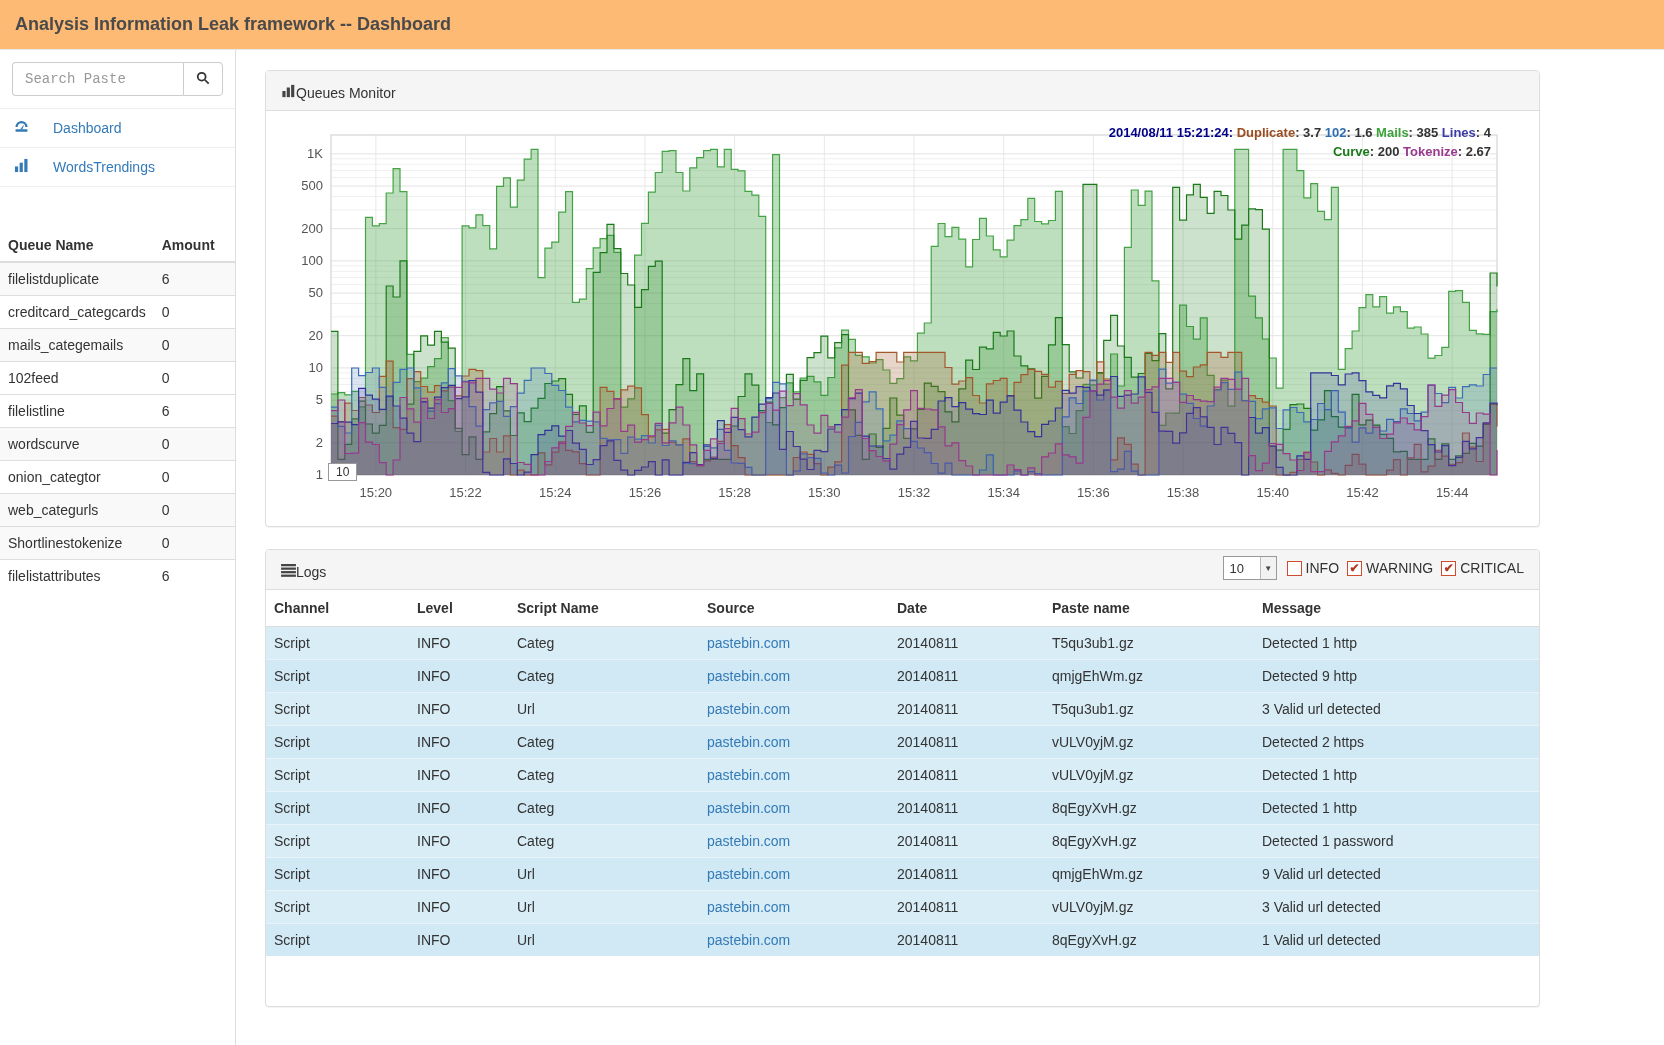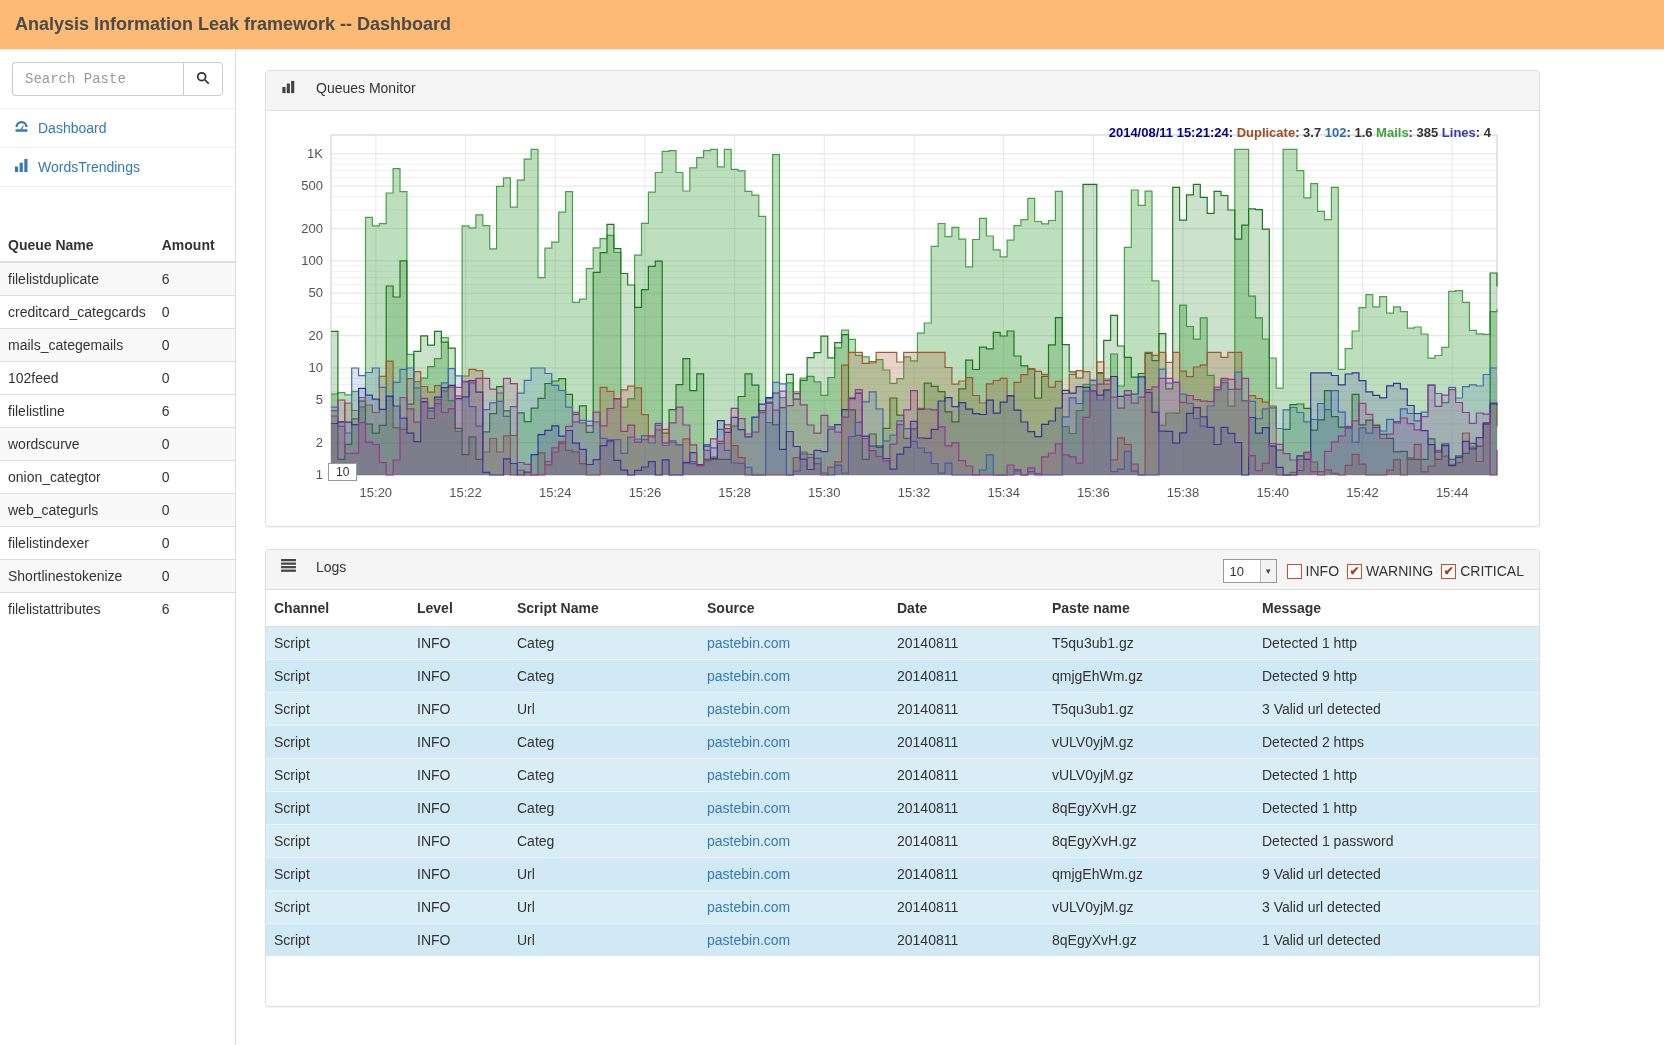--- a/index.html
+++ b/index.html
@@ -58,21 +58,21 @@
     width: 40px;
     height: 34px;
     border: 1px solid #ccc;
     border-radius: 0 4px 4px 0;
     background: #fff;
     cursor: pointer;
     display: flex; align-items: center; justify-content: center;
   }
   .side-nav { list-style: none; border-top: 1px solid #eee; }
   .side-nav li {
-    display: flex; align-items: center; gap: 9px;
+    display: flex; align-items: center; gap: 24px;
     padding: 10px 14px;
     border-bottom: 1px solid #eee;
     color: #337ab7;
     cursor: pointer;
     font-size: 14px;
   }
   .side-nav li svg { flex: none; }
   .queue-table { width: 100%; border-collapse: collapse; margin-top: 42px; font-size: 14px; }
   .queue-table th {
     text-align: left; font-weight: bold; color: #333;
@@ -87,21 +87,21 @@
     border-radius: 4px;
     background: #fff;
     margin-bottom: 22px;
     box-shadow: 0 1px 1px rgba(0,0,0,0.05);
   }
   .panel-heading {
     background: #f5f5f5;
     border-bottom: 1px solid #ddd;
     border-radius: 3px 3px 0 0;
     padding: 9px 15px;
-    display: flex; align-items: flex-start; gap: 20px;
+    display: flex; align-items: flex-end; gap: 0;
     font-size: 14px; color: #333;
     height: 40px;
   }
   
   .chart-body { position: relative; padding: 12px 15px 8px 15px; }
   .chart-legend {
     position: absolute; top: 12px; right: 48px;
     text-align: right; font-size: 13px; line-height: 19px;
     font-weight: 600; pointer-events: none;
   }
@@ -221,24 +221,20 @@
           <tr class="stripe">
             <td>wordscurve</td>
             <td>0</td>
           </tr>
           <tr>
             <td>onion_categtor</td>
             <td>0</td>
           </tr>
           <tr class="stripe">
             <td>web_categurls</td>
-            <td>0</td>
-          </tr>
-          <tr>
-            <td>filelistindexer</td>
             <td>0</td>
           </tr>
           <tr class="stripe">
             <td>Shortlinestokenize</td>
             <td>0</td>
           </tr>
           <tr>
             <td>filelistattributes</td>
             <td>6</td>
           </tr>
@@ -334,20 +330,21 @@
             <path d="M50 293.1L56.9 293.1L56.9 298.7L63.8 298.7L63.8 280.2L70.7 280.2L70.7 287.5L77.6 287.5L77.6 274.5L84.5 274.5L84.5 282.0L91.4 282.0L91.4 289.5L98.3 289.5L98.3 253.4L105.2 253.4L105.2 238.2L112.1 238.2L112.1 304.7L119.0 304.7L119.0 306.3L125.9 306.3L125.9 255.6L132.8 255.6L132.8 248.6L139.7 248.6L139.7 263.5L146.6 263.5L146.6 269.1L153.5 269.1L153.5 262.7L160.4 262.7L160.4 267.9L167.3 267.9L167.3 264.1L174.2 264.1L174.2 272.8L181.1 272.8L181.1 253.0L188.0 253.0L188.0 246.3L194.9 246.3L194.9 247.7L201.8 247.7L201.8 329.0L208.7 329.0L208.7 315.5L215.6 315.5L215.6 329.0L222.5 329.0L222.5 312.9L229.4 312.9L229.4 352.0L236.3 352.0L236.3 347.2L243.2 347.2L243.2 352.0L250.1 352.0L250.1 352.0L257.0 352.0L257.0 329.8L263.9 329.8L263.9 341.8L270.8 341.8L270.8 329.2L277.7 329.2L277.7 318.8L284.6 318.8L284.6 327.4L291.5 327.4L291.5 328.8L298.4 328.8L298.4 340.6L305.3 340.6L305.3 352.0L312.2 352.0L312.2 352.0L319.1 352.0L319.1 264.4L326.0 264.4L326.0 268.4L332.9 268.4L332.9 276.1L339.8 276.1L339.8 266.8L346.7 266.8L346.7 263.1L353.6 263.1L353.6 264.9L360.5 264.9L360.5 291.6L367.4 291.6L367.4 313.8L374.3 313.8L374.3 306.8L381.2 306.8L381.2 306.3L388.1 306.3L388.1 319.3L395.0 319.3L395.0 321.8L401.9 321.8L401.9 315.8L408.8 315.8L408.8 338.6L415.7 338.6L415.7 343.0L422.6 343.0L422.6 337.9L429.5 337.9L429.5 334.0L436.4 334.0L436.4 318.4L443.3 318.4L443.3 301.7L450.2 301.7L450.2 322.6L457.1 322.6L457.1 334.7L464.0 334.7L464.0 352.0L470.9 352.0L470.9 352.0L477.8 352.0L477.8 352.0L484.7 352.0L484.7 352.0L491.6 352.0L491.6 352.0L498.5 352.0L498.5 352.0L505.4 352.0L505.4 352.0L512.3 352.0L512.3 334.5L519.2 334.5L519.2 329.0L526.1 329.0L526.1 331.4L533.0 331.4L533.0 340.6L539.9 340.6L539.9 352.0L546.8 352.0L546.8 344.1L553.7 344.1L553.7 338.9L560.6 338.9L560.6 242.2L567.5 242.2L567.5 229.3L574.4 229.3L574.4 229.3L581.3 229.3L581.3 240.3L588.2 240.3L588.2 238.7L595.1 238.7L595.1 229.3L602.0 229.3L602.0 229.3L608.9 229.3L608.9 229.3L615.8 229.3L615.8 239.0L622.7 239.0L622.7 229.3L629.6 229.3L629.6 229.3L636.4 229.3L636.4 229.3L643.3 229.3L643.3 229.3L650.2 229.3L650.2 229.3L657.1 229.3L657.1 229.3L664.0 229.3L664.0 244.5L670.9 244.5L670.9 261.1L677.8 261.1L677.8 258.0L684.7 258.0L684.7 254.7L691.6 254.7L691.6 272.5L698.5 272.5L698.5 280.0L705.4 280.0L705.4 260.9L712.3 260.9L712.3 257.5L719.2 257.5L719.2 255.4L726.1 255.4L726.1 272.6L733.0 272.6L733.0 259.4L739.9 259.4L739.9 251.6L746.8 251.6L746.8 246.4L753.7 246.4L753.7 248.3L760.6 248.3L760.6 251.4L767.5 251.4L767.5 264.2L774.4 264.2L774.4 258.3L781.3 258.3L781.3 270.5L788.2 270.5L788.2 251.4L795.1 251.4L795.1 247.6L802.0 247.6L802.0 248.7L808.9 248.7L808.9 257.6L815.8 257.6L815.8 238.8L822.7 238.8L822.7 256.0L829.6 256.0L829.6 336.9L836.5 336.9L836.5 314.9L843.4 314.9L843.4 321.4L850.3 321.4L850.3 341.2L857.2 341.2L857.2 352.0L864.1 352.0L864.1 229.3L871.0 229.3L871.0 232.3L877.9 232.3L877.9 229.3L884.8 229.3L884.8 239.3L891.7 239.3L891.7 229.3L898.6 229.3L898.6 248.1L905.5 248.1L905.5 253.6L912.4 253.6L912.4 244.0L919.3 244.0L919.3 241.9L926.2 241.9L926.2 229.3L933.1 229.3L933.1 229.3L940.0 229.3L940.0 234.3L946.9 234.3L946.9 229.3L953.8 229.3L953.8 229.3L960.7 229.3L960.7 278.0L967.6 278.0L967.6 272.7L974.5 272.7L974.5 275.5L981.4 275.5L981.4 279.1L988.3 279.1L988.3 283.0L995.2 283.0L995.2 352.0L1002.1 352.0L1002.1 352.0L1009.0 352.0L1009.0 349.3L1015.9 349.3L1015.9 336.5L1022.8 336.5L1022.8 329.0L1029.7 329.0L1029.7 339.0L1036.6 339.0L1036.6 352.0L1043.5 352.0L1043.5 346.9L1050.4 346.9L1050.4 350.3L1057.3 350.3L1057.3 352.0L1064.2 352.0L1064.2 342.3L1071.1 342.3L1071.1 331.4L1078.0 331.4L1078.0 341.1L1084.9 341.1L1084.9 352.0L1091.8 352.0L1091.8 352.0L1098.7 352.0L1098.7 352.0L1105.6 352.0L1105.6 347.1L1112.5 347.1L1112.5 336.7L1119.4 336.7L1119.4 352.0L1126.3 352.0L1126.3 334.8L1133.2 334.8L1133.2 321.4L1140.1 321.4L1140.1 348.8L1147.0 348.8L1147.0 343.2L1153.9 343.2L1153.9 327.3L1160.8 327.3L1160.8 333.2L1167.7 333.2L1167.7 341.4L1174.6 341.4L1174.6 339.6L1181.5 339.6L1181.5 310.0L1188.4 310.0L1188.4 324.2L1195.3 324.2L1195.3 338.5L1202.2 338.5L1202.2 300.6L1209.1 300.6L1209.1 281.4L1216.0 281.4L1216.0 303.4" fill="none" stroke="#a3582c" stroke-width="1.2"></path>
             <path d="M50 284.1L56.9 284.1L56.9 303.4L63.8 303.4L63.8 310.0L70.7 310.0L70.7 245.0L77.6 245.0L77.6 252.6L84.5 252.6L84.5 249.5L91.4 249.5L91.4 245.0L98.3 245.0L98.3 264.4L105.2 264.4L105.2 273.7L112.1 273.7L112.1 259.4L119.0 259.4L119.0 246.4L125.9 246.4L125.9 245.0L132.8 245.0L132.8 264.9L139.7 264.9L139.7 278.6L146.6 278.6L146.6 288.1L153.5 288.1L153.5 280.6L160.4 280.6L160.4 259.9L167.3 259.9L167.3 245.6L174.2 245.6L174.2 252.9L181.1 252.9L181.1 258.3L188.0 258.3L188.0 283.7L194.9 283.7L194.9 303.1L201.8 303.1L201.8 286.6L208.7 286.6L208.7 279.9L215.6 279.9L215.6 278.3L222.5 278.3L222.5 293.3L229.4 293.3L229.4 283.6L236.3 283.6L236.3 270.1L243.2 270.1L243.2 257.3L250.1 257.3L250.1 245.0L257.0 245.0L257.0 245.0L263.9 245.0L263.9 250.5L270.8 250.5L270.8 262.3L277.7 262.3L277.7 267.5L284.6 267.5L284.6 284.2L291.5 284.2L291.5 298.8L298.4 298.8L298.4 297.4L305.3 297.4L305.3 298.1L312.2 298.1L312.2 298.9L319.1 298.9L319.1 315.3L326.0 315.3L326.0 316.8L332.9 316.8L332.9 316.7L339.8 316.7L339.8 330.3L346.7 330.3L346.7 314.2L353.6 314.2L353.6 316.2L360.5 316.2L360.5 312.6L367.4 312.6L367.4 320.0L374.3 320.0L374.3 302.4L381.2 302.4L381.2 322.5L388.1 322.5L388.1 317.8L395.0 317.8L395.0 321.8L401.9 321.8L401.9 340.1L408.8 340.1L408.8 340.6L415.7 340.6L415.7 342.5L422.6 342.5L422.6 323.5L429.5 323.5L429.5 324.8L436.4 324.8L436.4 306.3L443.3 306.3L443.3 327.4L450.2 327.4L450.2 340.0L457.1 340.0L457.1 340.3L464.0 340.3L464.0 344.3L470.9 344.3L470.9 352.0L477.8 352.0L477.8 352.0L484.7 352.0L484.7 275.7L491.6 275.7L491.6 259.4L498.5 259.4L498.5 260.8L505.4 260.8L505.4 352.0L512.3 352.0L512.3 348.0L519.2 348.0L519.2 330.9L526.1 330.9L526.1 334.7L533.0 334.7L533.0 335.4L539.9 335.4L539.9 350.0L546.8 350.0L546.8 352.0L553.7 352.0L553.7 342.1L560.6 342.1L560.6 350.0L567.5 350.0L567.5 313.5L574.4 313.5L574.4 299.4L581.3 299.4L581.3 278.8L588.2 278.8L588.2 268.8L595.1 268.8L595.1 285.8L602.0 285.8L602.0 317.9L608.9 317.9L608.9 312.1L615.8 312.1L615.8 297.9L622.7 297.9L622.7 305.7L629.6 305.7L629.6 318.3L636.4 318.3L636.4 325.0L643.3 325.0L643.3 329.6L650.2 329.6L650.2 340.5L657.1 340.5L657.1 350.2L664.0 350.2L664.0 340.1L670.9 340.1L670.9 352.0L677.8 352.0L677.8 352.0L684.7 352.0L684.7 352.0L691.6 352.0L691.6 352.0L698.5 352.0L698.5 347.0L705.4 347.0L705.4 331.9L712.3 331.9L712.3 352.0L719.2 352.0L719.2 352.0L726.1 352.0L726.1 352.0L733.0 352.0L733.0 347.8L739.9 347.8L739.9 352.0L746.8 352.0L746.8 348.6L753.7 348.6L753.7 350.6L760.6 350.6L760.6 352.0L767.5 352.0L767.5 352.0L774.4 352.0L774.4 352.0L781.3 352.0L781.3 293.9L788.2 293.9L788.2 274.8L795.1 274.8L795.1 280.5L802.0 280.5L802.0 268.2L808.9 268.2L808.9 257.2L815.8 257.2L815.8 277.0L822.7 277.0L822.7 267.2L829.6 267.2L829.6 348.7L836.5 348.7L836.5 346.1L843.4 346.1L843.4 328.3L850.3 328.3L850.3 348.2L857.2 348.2L857.2 352.0L864.1 352.0L864.1 352.0L871.0 352.0L871.0 352.0L877.9 352.0L877.9 246.2L884.8 246.2L884.8 260.2L891.7 260.2L891.7 259.2L898.6 259.2L898.6 271.1L905.5 271.1L905.5 280.4L912.4 280.4L912.4 295.5L919.3 295.5L919.3 303.1L926.2 303.1L926.2 283.0L933.1 283.0L933.1 267.0L940.0 267.0L940.0 259.6L946.9 259.6L946.9 266.3L953.8 266.3L953.8 249.2L960.7 249.2L960.7 277.5L967.6 277.5L967.6 278.4L974.5 278.4L974.5 295.7L981.4 295.7L981.4 285.9L988.3 285.9L988.3 284.8L995.2 284.8L995.2 305.5L1002.1 305.5L1002.1 286.9L1009.0 286.9L1009.0 284.5L1015.9 284.5L1015.9 289.5L1022.8 289.5L1022.8 298.8L1029.7 298.8L1029.7 296.5L1036.6 296.5L1036.6 280.5L1043.5 280.5L1043.5 286.7L1050.4 286.7L1050.4 267.7L1057.3 267.7L1057.3 289.1L1064.2 289.1L1064.2 305.1L1071.1 305.1L1071.1 319.2L1078.0 319.2L1078.0 304.8L1084.9 304.8L1084.9 310.2L1091.8 310.2L1091.8 304.3L1098.7 304.3L1098.7 308.0L1105.6 308.0L1105.6 296.4L1112.5 296.4L1112.5 298.7L1119.4 298.7L1119.4 285.8L1126.3 285.8L1126.3 290.5L1133.2 290.5L1133.2 297.8L1140.1 297.8L1140.1 289.2L1147.0 289.2L1147.0 262.2L1153.9 262.2L1153.9 270.5L1160.8 270.5L1160.8 279.6L1167.7 279.6L1167.7 264.4L1174.6 264.4L1174.6 275.0L1181.5 275.0L1181.5 263.6L1188.4 263.6L1188.4 261.8L1195.3 261.8L1195.3 263.0L1202.2 263.0L1202.2 251.5L1209.1 251.5L1209.1 245.0L1216.0 245.0L1216.0 245.0L1216 352L50 352Z" fill="#3a6db5" fill-opacity="0.18" stroke="none"></path>
             <path d="M50 284.1L56.9 284.1L56.9 303.4L63.8 303.4L63.8 310.0L70.7 310.0L70.7 245.0L77.6 245.0L77.6 252.6L84.5 252.6L84.5 249.5L91.4 249.5L91.4 245.0L98.3 245.0L98.3 264.4L105.2 264.4L105.2 273.7L112.1 273.7L112.1 259.4L119.0 259.4L119.0 246.4L125.9 246.4L125.9 245.0L132.8 245.0L132.8 264.9L139.7 264.9L139.7 278.6L146.6 278.6L146.6 288.1L153.5 288.1L153.5 280.6L160.4 280.6L160.4 259.9L167.3 259.9L167.3 245.6L174.2 245.6L174.2 252.9L181.1 252.9L181.1 258.3L188.0 258.3L188.0 283.7L194.9 283.7L194.9 303.1L201.8 303.1L201.8 286.6L208.7 286.6L208.7 279.9L215.6 279.9L215.6 278.3L222.5 278.3L222.5 293.3L229.4 293.3L229.4 283.6L236.3 283.6L236.3 270.1L243.2 270.1L243.2 257.3L250.1 257.3L250.1 245.0L257.0 245.0L257.0 245.0L263.9 245.0L263.9 250.5L270.8 250.5L270.8 262.3L277.7 262.3L277.7 267.5L284.6 267.5L284.6 284.2L291.5 284.2L291.5 298.8L298.4 298.8L298.4 297.4L305.3 297.4L305.3 298.1L312.2 298.1L312.2 298.9L319.1 298.9L319.1 315.3L326.0 315.3L326.0 316.8L332.9 316.8L332.9 316.7L339.8 316.7L339.8 330.3L346.7 330.3L346.7 314.2L353.6 314.2L353.6 316.2L360.5 316.2L360.5 312.6L367.4 312.6L367.4 320.0L374.3 320.0L374.3 302.4L381.2 302.4L381.2 322.5L388.1 322.5L388.1 317.8L395.0 317.8L395.0 321.8L401.9 321.8L401.9 340.1L408.8 340.1L408.8 340.6L415.7 340.6L415.7 342.5L422.6 342.5L422.6 323.5L429.5 323.5L429.5 324.8L436.4 324.8L436.4 306.3L443.3 306.3L443.3 327.4L450.2 327.4L450.2 340.0L457.1 340.0L457.1 340.3L464.0 340.3L464.0 344.3L470.9 344.3L470.9 352.0L477.8 352.0L477.8 352.0L484.7 352.0L484.7 275.7L491.6 275.7L491.6 259.4L498.5 259.4L498.5 260.8L505.4 260.8L505.4 352.0L512.3 352.0L512.3 348.0L519.2 348.0L519.2 330.9L526.1 330.9L526.1 334.7L533.0 334.7L533.0 335.4L539.9 335.4L539.9 350.0L546.8 350.0L546.8 352.0L553.7 352.0L553.7 342.1L560.6 342.1L560.6 350.0L567.5 350.0L567.5 313.5L574.4 313.5L574.4 299.4L581.3 299.4L581.3 278.8L588.2 278.8L588.2 268.8L595.1 268.8L595.1 285.8L602.0 285.8L602.0 317.9L608.9 317.9L608.9 312.1L615.8 312.1L615.8 297.9L622.7 297.9L622.7 305.7L629.6 305.7L629.6 318.3L636.4 318.3L636.4 325.0L643.3 325.0L643.3 329.6L650.2 329.6L650.2 340.5L657.1 340.5L657.1 350.2L664.0 350.2L664.0 340.1L670.9 340.1L670.9 352.0L677.8 352.0L677.8 352.0L684.7 352.0L684.7 352.0L691.6 352.0L691.6 352.0L698.5 352.0L698.5 347.0L705.4 347.0L705.4 331.9L712.3 331.9L712.3 352.0L719.2 352.0L719.2 352.0L726.1 352.0L726.1 352.0L733.0 352.0L733.0 347.8L739.9 347.8L739.9 352.0L746.8 352.0L746.8 348.6L753.7 348.6L753.7 350.6L760.6 350.6L760.6 352.0L767.5 352.0L767.5 352.0L774.4 352.0L774.4 352.0L781.3 352.0L781.3 293.9L788.2 293.9L788.2 274.8L795.1 274.8L795.1 280.5L802.0 280.5L802.0 268.2L808.9 268.2L808.9 257.2L815.8 257.2L815.8 277.0L822.7 277.0L822.7 267.2L829.6 267.2L829.6 348.7L836.5 348.7L836.5 346.1L843.4 346.1L843.4 328.3L850.3 328.3L850.3 348.2L857.2 348.2L857.2 352.0L864.1 352.0L864.1 352.0L871.0 352.0L871.0 352.0L877.9 352.0L877.9 246.2L884.8 246.2L884.8 260.2L891.7 260.2L891.7 259.2L898.6 259.2L898.6 271.1L905.5 271.1L905.5 280.4L912.4 280.4L912.4 295.5L919.3 295.5L919.3 303.1L926.2 303.1L926.2 283.0L933.1 283.0L933.1 267.0L940.0 267.0L940.0 259.6L946.9 259.6L946.9 266.3L953.8 266.3L953.8 249.2L960.7 249.2L960.7 277.5L967.6 277.5L967.6 278.4L974.5 278.4L974.5 295.7L981.4 295.7L981.4 285.9L988.3 285.9L988.3 284.8L995.2 284.8L995.2 305.5L1002.1 305.5L1002.1 286.9L1009.0 286.9L1009.0 284.5L1015.9 284.5L1015.9 289.5L1022.8 289.5L1022.8 298.8L1029.7 298.8L1029.7 296.5L1036.6 296.5L1036.6 280.5L1043.5 280.5L1043.5 286.7L1050.4 286.7L1050.4 267.7L1057.3 267.7L1057.3 289.1L1064.2 289.1L1064.2 305.1L1071.1 305.1L1071.1 319.2L1078.0 319.2L1078.0 304.8L1084.9 304.8L1084.9 310.2L1091.8 310.2L1091.8 304.3L1098.7 304.3L1098.7 308.0L1105.6 308.0L1105.6 296.4L1112.5 296.4L1112.5 298.7L1119.4 298.7L1119.4 285.8L1126.3 285.8L1126.3 290.5L1133.2 290.5L1133.2 297.8L1140.1 297.8L1140.1 289.2L1147.0 289.2L1147.0 262.2L1153.9 262.2L1153.9 270.5L1160.8 270.5L1160.8 279.6L1167.7 279.6L1167.7 264.4L1174.6 264.4L1174.6 275.0L1181.5 275.0L1181.5 263.6L1188.4 263.6L1188.4 261.8L1195.3 261.8L1195.3 263.0L1202.2 263.0L1202.2 251.5L1209.1 251.5L1209.1 245.0L1216.0 245.0L1216.0 245.0" fill="none" stroke="#3a6db5" stroke-width="1.2"></path>
             <path d="M50 300.5L56.9 300.5L56.9 298.8L63.8 298.8L63.8 299.1L70.7 299.1L70.7 301.6L77.6 301.6L77.6 265.3L84.5 265.3L84.5 272.1L91.4 272.1L91.4 276.1L98.3 276.1L98.3 286.3L105.2 286.3L105.2 273.0L112.1 273.0L112.1 283.0L119.0 283.0L119.0 295.2L125.9 295.2L125.9 310.1L132.8 310.1L132.8 318.6L139.7 318.6L139.7 278.8L146.6 278.8L146.6 285.1L153.5 285.1L153.5 274.1L160.4 274.1L160.4 264.7L167.3 264.7L167.3 262.4L174.2 262.4L174.2 275.6L181.1 275.6L181.1 273.8L188.0 273.8L188.0 257.6L194.9 257.6L194.9 269.1L201.8 269.1L201.8 349.4L208.7 349.4L208.7 352.0L215.6 352.0L215.6 352.0L222.5 352.0L222.5 335.9L229.4 335.9L229.4 340.5L236.3 340.5L236.3 352.0L243.2 352.0L243.2 349.2L250.1 349.2L250.1 331.6L257.0 331.6L257.0 311.7L263.9 311.7L263.9 307.4L270.8 307.4L270.8 302.8L277.7 302.8L277.7 313.1L284.6 313.1L284.6 307.5L291.5 307.5L291.5 320.1L298.4 320.1L298.4 326.3L305.3 326.3L305.3 341.5L312.2 341.5L312.2 336.6L319.1 336.6L319.1 322.6L326.0 322.6L326.0 317.9L332.9 317.9L332.9 337.4L339.8 337.4L339.8 347.1L346.7 347.1L346.7 352.0L353.6 352.0L353.6 347.3L360.5 347.3L360.5 344.0L367.4 344.0L367.4 338.7L374.3 338.7L374.3 352.0L381.2 352.0L381.2 336.8L388.1 336.8L388.1 352.0L395.0 352.0L395.0 352.0L401.9 352.0L401.9 339.3L408.8 339.3L408.8 329.6L415.7 329.6L415.7 341.5L422.6 341.5L422.6 321.8L429.5 321.8L429.5 335.4L436.4 335.4L436.4 297.7L443.3 297.7L443.3 309.3L450.2 309.3L450.2 294.3L457.1 294.3L457.1 306.6L464.0 306.6L464.0 313.9L470.9 313.9L470.9 294.2L477.8 294.2L477.8 281.1L484.7 281.1L484.7 274.5L491.6 274.5L491.6 270.0L498.5 270.0L498.5 326.3L505.4 326.3L505.4 308.5L512.3 308.5L512.3 323.5L519.2 323.5L519.2 336.2L526.1 336.2L526.1 346.5L533.0 346.5L533.0 327.4L539.9 327.4L539.9 328.6L546.8 328.6L546.8 306.0L553.7 306.0L553.7 301.7L560.6 301.7L560.6 286.6L567.5 286.6L567.5 275.7L574.4 275.7L574.4 270.2L581.3 270.2L581.3 313.1L588.2 313.1L588.2 323.0L595.1 323.0L595.1 323.0L602.0 323.0L602.0 335.5L608.9 335.5L608.9 346.2L615.8 346.2L615.8 331.2L622.7 331.2L622.7 324.4L629.6 324.4L629.6 298.3L636.4 298.3L636.4 315.0L643.3 315.0L643.3 315.3L650.2 315.3L650.2 306.3L657.1 306.3L657.1 278.0L664.0 278.0L664.0 274.6L670.9 274.6L670.9 283.7L677.8 283.7L677.8 279.6L684.7 279.6L684.7 286.2L691.6 286.2L691.6 290.6L698.5 290.6L698.5 291.5L705.4 291.5L705.4 277.1L712.3 277.1L712.3 290.2L719.2 290.2L719.2 279.1L726.1 279.1L726.1 272.8L733.0 272.8L733.0 287.1L739.9 287.1L739.9 299.0L746.8 299.0L746.8 308.6L753.7 308.6L753.7 313.7L760.6 313.7L760.6 301.3L767.5 301.3L767.5 298.0L774.4 298.0L774.4 285.0L781.3 285.0L781.3 267.3L788.2 267.3L788.2 270.1L795.1 270.1L795.1 263.7L802.0 263.7L802.0 264.4L808.9 264.4L808.9 268.0L815.8 268.0L815.8 272.1L822.7 272.1L822.7 267.0L829.6 267.0L829.6 253.5L836.5 253.5L836.5 273.4L843.4 273.4L843.4 272.2L850.3 272.2L850.3 271.0L857.2 271.0L857.2 253.8L864.1 253.8L864.1 269.3L871.0 269.3L871.0 289.3L877.9 289.3L877.9 308.1L884.8 308.1L884.8 308.4L891.7 308.4L891.7 320.1L898.6 320.1L898.6 309.8L905.5 309.8L905.5 290.4L912.4 290.4L912.4 284.6L919.3 284.6L919.3 293.8L926.2 293.8L926.2 304.3L933.1 304.3L933.1 321.5L940.0 321.5L940.0 304.3L946.9 304.3L946.9 310.3L953.8 310.3L953.8 319.7L960.7 319.7L960.7 352.0L967.6 352.0L967.6 294.5L974.5 294.5L974.5 310.2L981.4 310.2L981.4 304.6L988.3 304.6L988.3 323.0L995.2 323.0L995.2 344.3L1002.1 344.3L1002.1 352.0L1009.0 352.0L1009.0 352.0L1015.9 352.0L1015.9 332.8L1022.8 332.8L1022.8 336.3L1029.7 336.3L1029.7 249.8L1036.6 249.8L1036.6 249.8L1043.5 249.8L1043.5 249.8L1050.4 249.8L1050.4 252.5L1057.3 252.5L1057.3 261.8L1064.2 261.8L1064.2 251.0L1071.1 251.0L1071.1 249.8L1078.0 249.8L1078.0 257.6L1084.9 257.6L1084.9 268.8L1091.8 268.8L1091.8 272.4L1098.7 272.4L1098.7 274.8L1105.6 274.8L1105.6 262.8L1112.5 262.8L1112.5 260.3L1119.4 260.3L1119.4 265.8L1126.3 265.8L1126.3 282.5L1133.2 282.5L1133.2 290.5L1140.1 290.5L1140.1 307.6L1147.0 307.6L1147.0 321.6L1153.9 321.6L1153.9 329.0L1160.8 329.0L1160.8 322.6L1167.7 322.6L1167.7 342.7L1174.6 342.7L1174.6 334.4L1181.5 334.4L1181.5 318.3L1188.4 318.3L1188.4 325.9L1195.3 325.9L1195.3 314.6L1202.2 314.6L1202.2 299.8L1209.1 299.8L1209.1 280.2L1216.0 280.2L1216.0 282.0L1216 352L50 352Z" fill="#32329b" fill-opacity="0.18" stroke="none"></path>
             <path d="M50 300.5L56.9 300.5L56.9 298.8L63.8 298.8L63.8 299.1L70.7 299.1L70.7 301.6L77.6 301.6L77.6 265.3L84.5 265.3L84.5 272.1L91.4 272.1L91.4 276.1L98.3 276.1L98.3 286.3L105.2 286.3L105.2 273.0L112.1 273.0L112.1 283.0L119.0 283.0L119.0 295.2L125.9 295.2L125.9 310.1L132.8 310.1L132.8 318.6L139.7 318.6L139.7 278.8L146.6 278.8L146.6 285.1L153.5 285.1L153.5 274.1L160.4 274.1L160.4 264.7L167.3 264.7L167.3 262.4L174.2 262.4L174.2 275.6L181.1 275.6L181.1 273.8L188.0 273.8L188.0 257.6L194.9 257.6L194.9 269.1L201.8 269.1L201.8 349.4L208.7 349.4L208.7 352.0L215.6 352.0L215.6 352.0L222.5 352.0L222.5 335.9L229.4 335.9L229.4 340.5L236.3 340.5L236.3 352.0L243.2 352.0L243.2 349.2L250.1 349.2L250.1 331.6L257.0 331.6L257.0 311.7L263.9 311.7L263.9 307.4L270.8 307.4L270.8 302.8L277.7 302.8L277.7 313.1L284.6 313.1L284.6 307.5L291.5 307.5L291.5 320.1L298.4 320.1L298.4 326.3L305.3 326.3L305.3 341.5L312.2 341.5L312.2 336.6L319.1 336.6L319.1 322.6L326.0 322.6L326.0 317.9L332.9 317.9L332.9 337.4L339.8 337.4L339.8 347.1L346.7 347.1L346.7 352.0L353.6 352.0L353.6 347.3L360.5 347.3L360.5 344.0L367.4 344.0L367.4 338.7L374.3 338.7L374.3 352.0L381.2 352.0L381.2 336.8L388.1 336.8L388.1 352.0L395.0 352.0L395.0 352.0L401.9 352.0L401.9 339.3L408.8 339.3L408.8 329.6L415.7 329.6L415.7 341.5L422.6 341.5L422.6 321.8L429.5 321.8L429.5 335.4L436.4 335.4L436.4 297.7L443.3 297.7L443.3 309.3L450.2 309.3L450.2 294.3L457.1 294.3L457.1 306.6L464.0 306.6L464.0 313.9L470.9 313.9L470.9 294.2L477.8 294.2L477.8 281.1L484.7 281.1L484.7 274.5L491.6 274.5L491.6 270.0L498.5 270.0L498.5 326.3L505.4 326.3L505.4 308.5L512.3 308.5L512.3 323.5L519.2 323.5L519.2 336.2L526.1 336.2L526.1 346.5L533.0 346.5L533.0 327.4L539.9 327.4L539.9 328.6L546.8 328.6L546.8 306.0L553.7 306.0L553.7 301.7L560.6 301.7L560.6 286.6L567.5 286.6L567.5 275.7L574.4 275.7L574.4 270.2L581.3 270.2L581.3 313.1L588.2 313.1L588.2 323.0L595.1 323.0L595.1 323.0L602.0 323.0L602.0 335.5L608.9 335.5L608.9 346.2L615.8 346.2L615.8 331.2L622.7 331.2L622.7 324.4L629.6 324.4L629.6 298.3L636.4 298.3L636.4 315.0L643.3 315.0L643.3 315.3L650.2 315.3L650.2 306.3L657.1 306.3L657.1 278.0L664.0 278.0L664.0 274.6L670.9 274.6L670.9 283.7L677.8 283.7L677.8 279.6L684.7 279.6L684.7 286.2L691.6 286.2L691.6 290.6L698.5 290.6L698.5 291.5L705.4 291.5L705.4 277.1L712.3 277.1L712.3 290.2L719.2 290.2L719.2 279.1L726.1 279.1L726.1 272.8L733.0 272.8L733.0 287.1L739.9 287.1L739.9 299.0L746.8 299.0L746.8 308.6L753.7 308.6L753.7 313.7L760.6 313.7L760.6 301.3L767.5 301.3L767.5 298.0L774.4 298.0L774.4 285.0L781.3 285.0L781.3 267.3L788.2 267.3L788.2 270.1L795.1 270.1L795.1 263.7L802.0 263.7L802.0 264.4L808.9 264.4L808.9 268.0L815.8 268.0L815.8 272.1L822.7 272.1L822.7 267.0L829.6 267.0L829.6 253.5L836.5 253.5L836.5 273.4L843.4 273.4L843.4 272.2L850.3 272.2L850.3 271.0L857.2 271.0L857.2 253.8L864.1 253.8L864.1 269.3L871.0 269.3L871.0 289.3L877.9 289.3L877.9 308.1L884.8 308.1L884.8 308.4L891.7 308.4L891.7 320.1L898.6 320.1L898.6 309.8L905.5 309.8L905.5 290.4L912.4 290.4L912.4 284.6L919.3 284.6L919.3 293.8L926.2 293.8L926.2 304.3L933.1 304.3L933.1 321.5L940.0 321.5L940.0 304.3L946.9 304.3L946.9 310.3L953.8 310.3L953.8 319.7L960.7 319.7L960.7 352.0L967.6 352.0L967.6 294.5L974.5 294.5L974.5 310.2L981.4 310.2L981.4 304.6L988.3 304.6L988.3 323.0L995.2 323.0L995.2 344.3L1002.1 344.3L1002.1 352.0L1009.0 352.0L1009.0 352.0L1015.9 352.0L1015.9 332.8L1022.8 332.8L1022.8 336.3L1029.7 336.3L1029.7 249.8L1036.6 249.8L1036.6 249.8L1043.5 249.8L1043.5 249.8L1050.4 249.8L1050.4 252.5L1057.3 252.5L1057.3 261.8L1064.2 261.8L1064.2 251.0L1071.1 251.0L1071.1 249.8L1078.0 249.8L1078.0 257.6L1084.9 257.6L1084.9 268.8L1091.8 268.8L1091.8 272.4L1098.7 272.4L1098.7 274.8L1105.6 274.8L1105.6 262.8L1112.5 262.8L1112.5 260.3L1119.4 260.3L1119.4 265.8L1126.3 265.8L1126.3 282.5L1133.2 282.5L1133.2 290.5L1140.1 290.5L1140.1 307.6L1147.0 307.6L1147.0 321.6L1153.9 321.6L1153.9 329.0L1160.8 329.0L1160.8 322.6L1167.7 322.6L1167.7 342.7L1174.6 342.7L1174.6 334.4L1181.5 334.4L1181.5 318.3L1188.4 318.3L1188.4 325.9L1195.3 325.9L1195.3 314.6L1202.2 314.6L1202.2 299.8L1209.1 299.8L1209.1 280.2L1216.0 280.2L1216.0 282.0" fill="none" stroke="#32329b" stroke-width="1.2"></path>
             <path d="M50 287.7L56.9 287.7L56.9 277.0L63.8 277.0L63.8 330.5L70.7 330.5L70.7 330.1L77.6 330.1L77.6 299.7L84.5 299.7L84.5 319.1L91.4 319.1L91.4 321.5L98.3 321.5L98.3 339.6L105.2 339.6L105.2 352.0L112.1 352.0L112.1 337.0L119.0 337.0L119.0 274.5L125.9 274.5L125.9 285.8L132.8 285.8L132.8 299.1L139.7 299.1L139.7 275.4L146.6 275.4L146.6 295.5L153.5 295.5L153.5 276.7L160.4 276.7L160.4 289.5L167.3 289.5L167.3 285.7L174.2 285.7L174.2 264.4L181.1 264.4L181.1 259.0L188.0 259.0L188.0 259.9L194.9 259.9L194.9 255.3L201.8 255.3L201.8 255.3L208.7 255.3L208.7 266.1L215.6 266.1L215.6 270.0L222.5 270.0L222.5 255.3L229.4 255.3L229.4 260.6L236.3 260.6L236.3 339.5L243.2 339.5L243.2 341.3L250.1 341.3L250.1 352.0L257.0 352.0L257.0 352.0L263.9 352.0L263.9 338.5L270.8 338.5L270.8 324.8L277.7 324.8L277.7 320.3L284.6 320.3L284.6 303.3L291.5 303.3L291.5 289.3L298.4 289.3L298.4 300.0L305.3 300.0L305.3 302.7L312.2 302.7L312.2 289.1L319.1 289.1L319.1 302.9L326.0 302.9L326.0 285.5L332.9 285.5L332.9 275.7L339.8 275.7L339.8 308.4L346.7 308.4L346.7 302.1L353.6 302.1L353.6 319.1L360.5 319.1L360.5 316.7L367.4 316.7L367.4 312.9L374.3 312.9L374.3 300.4L381.2 300.4L381.2 319.8L388.1 319.8L388.1 299.9L395.0 299.9L395.0 284.1L401.9 284.1L401.9 302.0L408.8 302.0L408.8 321.9L415.7 321.9L415.7 342.3L422.6 342.3L422.6 327.4L429.5 327.4L429.5 315.9L436.4 315.9L436.4 320.5L443.3 320.5L443.3 305.7L450.2 305.7L450.2 285.4L457.1 285.4L457.1 295.6L464.0 295.6L464.0 311.0L470.9 311.0L470.9 309.2L477.8 309.2L477.8 289.7L484.7 289.7L484.7 280.3L491.6 280.3L491.6 287.1L498.5 287.1L498.5 268.1L505.4 268.1L505.4 282.6L512.3 282.6L512.3 270.6L519.2 270.6L519.2 281.8L526.1 281.8L526.1 302.0L533.0 302.0L533.0 310.2L539.9 310.2L539.9 292.4L546.8 292.4L546.8 303.9L553.7 303.9L553.7 309.1L560.6 309.1L560.6 294.2L567.5 294.2L567.5 274.8L574.4 274.8L574.4 266.6L581.3 266.6L581.3 315.5L588.2 315.5L588.2 327.7L595.1 327.7L595.1 333.5L602.0 333.5L602.0 337.9L608.9 337.9L608.9 321.2L615.8 321.2L615.8 301.6L622.7 301.6L622.7 286.8L629.6 286.8L629.6 267.6L636.4 267.6L636.4 285.3L643.3 285.3L643.3 286.0L650.2 286.0L650.2 286.8L657.1 286.8L657.1 303.9L664.0 303.9L664.0 322.9L670.9 322.9L670.9 319.8L677.8 319.8L677.8 337.6L684.7 337.6L684.7 343.0L691.6 343.0L691.6 352.0L698.5 352.0L698.5 352.0L705.4 352.0L705.4 352.0L712.3 352.0L712.3 352.0L719.2 352.0L719.2 352.0L726.1 352.0L726.1 342.0L733.0 342.0L733.0 346.7L739.9 346.7L739.9 352.0L746.8 352.0L746.8 344.8L753.7 344.8L753.7 352.0L760.6 352.0L760.6 333.8L767.5 333.8L767.5 330.0L774.4 330.0L774.4 320.8L781.3 320.8L781.3 331.8L788.2 331.8L788.2 333.8L795.1 333.8L795.1 340.1L802.0 340.1L802.0 294.3L808.9 294.3L808.9 267.8L815.8 267.8L815.8 261.1L822.7 261.1L822.7 257.7L829.6 257.7L829.6 274.1L836.5 274.1L836.5 285.2L843.4 285.2L843.4 267.7L850.3 267.7L850.3 280.2L857.2 280.2L857.2 274.2L864.1 274.2L864.1 266.6L871.0 266.6L871.0 263.9L877.9 263.9L877.9 255.3L884.8 255.3L884.8 255.3L891.7 255.3L891.7 259.5L898.6 259.5L898.6 279.3L905.5 279.3L905.5 272.5L912.4 272.5L912.4 276.6L919.3 276.6L919.3 278.2L926.2 278.2L926.2 278.6L933.1 278.6L933.1 264.2L940.0 264.2L940.0 255.3L946.9 255.3L946.9 256.4L953.8 256.4L953.8 266.2L960.7 266.2L960.7 255.3L967.6 255.3L967.6 332.7L974.5 332.7L974.5 347.6L981.4 347.6L981.4 340.1L988.3 340.1L988.3 320.5L995.2 320.5L995.2 321.3L1002.1 321.3L1002.1 330.7L1009.0 330.7L1009.0 337.0L1015.9 337.0L1015.9 347.5L1022.8 347.5L1022.8 329.6L1029.7 329.6L1029.7 348.6L1036.6 348.6L1036.6 348.7L1043.5 348.7L1043.5 328.3L1050.4 328.3L1050.4 318.8L1057.3 318.8L1057.3 312.9L1064.2 312.9L1064.2 303.4L1071.1 303.4L1071.1 297.9L1078.0 297.9L1078.0 280.3L1084.9 280.3L1084.9 291.3L1091.8 291.3L1091.8 304.4L1098.7 304.4L1098.7 315.5L1105.6 315.5L1105.6 311.1L1112.5 311.1L1112.5 299.8L1119.4 299.8L1119.4 295.0L1126.3 295.0L1126.3 300.7L1133.2 300.7L1133.2 306.8L1140.1 306.8L1140.1 293.6L1147.0 293.6L1147.0 262.2L1153.9 262.2L1153.9 283.3L1160.8 283.3L1160.8 272.1L1167.7 272.1L1167.7 266.6L1174.6 266.6L1174.6 279.5L1181.5 279.5L1181.5 289.5L1188.4 289.5L1188.4 300.3L1195.3 300.3L1195.3 290.0L1202.2 290.0L1202.2 291.1L1209.1 291.1L1209.1 352.0L1216.0 352.0L1216.0 327.1L1216 352L50 352Z" fill="#97398d" fill-opacity="0.18" stroke="none"></path>
             <path d="M50 287.7L56.9 287.7L56.9 277.0L63.8 277.0L63.8 330.5L70.7 330.5L70.7 330.1L77.6 330.1L77.6 299.7L84.5 299.7L84.5 319.1L91.4 319.1L91.4 321.5L98.3 321.5L98.3 339.6L105.2 339.6L105.2 352.0L112.1 352.0L112.1 337.0L119.0 337.0L119.0 274.5L125.9 274.5L125.9 285.8L132.8 285.8L132.8 299.1L139.7 299.1L139.7 275.4L146.6 275.4L146.6 295.5L153.5 295.5L153.5 276.7L160.4 276.7L160.4 289.5L167.3 289.5L167.3 285.7L174.2 285.7L174.2 264.4L181.1 264.4L181.1 259.0L188.0 259.0L188.0 259.9L194.9 259.9L194.9 255.3L201.8 255.3L201.8 255.3L208.7 255.3L208.7 266.1L215.6 266.1L215.6 270.0L222.5 270.0L222.5 255.3L229.4 255.3L229.4 260.6L236.3 260.6L236.3 339.5L243.2 339.5L243.2 341.3L250.1 341.3L250.1 352.0L257.0 352.0L257.0 352.0L263.9 352.0L263.9 338.5L270.8 338.5L270.8 324.8L277.7 324.8L277.7 320.3L284.6 320.3L284.6 303.3L291.5 303.3L291.5 289.3L298.4 289.3L298.4 300.0L305.3 300.0L305.3 302.7L312.2 302.7L312.2 289.1L319.1 289.1L319.1 302.9L326.0 302.9L326.0 285.5L332.9 285.5L332.9 275.7L339.8 275.7L339.8 308.4L346.7 308.4L346.7 302.1L353.6 302.1L353.6 319.1L360.5 319.1L360.5 316.7L367.4 316.7L367.4 312.9L374.3 312.9L374.3 300.4L381.2 300.4L381.2 319.8L388.1 319.8L388.1 299.9L395.0 299.9L395.0 284.1L401.9 284.1L401.9 302.0L408.8 302.0L408.8 321.9L415.7 321.9L415.7 342.3L422.6 342.3L422.6 327.4L429.5 327.4L429.5 315.9L436.4 315.9L436.4 320.5L443.3 320.5L443.3 305.7L450.2 305.7L450.2 285.4L457.1 285.4L457.1 295.6L464.0 295.6L464.0 311.0L470.9 311.0L470.9 309.2L477.8 309.2L477.8 289.7L484.7 289.7L484.7 280.3L491.6 280.3L491.6 287.1L498.5 287.1L498.5 268.1L505.4 268.1L505.4 282.6L512.3 282.6L512.3 270.6L519.2 270.6L519.2 281.8L526.1 281.8L526.1 302.0L533.0 302.0L533.0 310.2L539.9 310.2L539.9 292.4L546.8 292.4L546.8 303.9L553.7 303.9L553.7 309.1L560.6 309.1L560.6 294.2L567.5 294.2L567.5 274.8L574.4 274.8L574.4 266.6L581.3 266.6L581.3 315.5L588.2 315.5L588.2 327.7L595.1 327.7L595.1 333.5L602.0 333.5L602.0 337.9L608.9 337.9L608.9 321.2L615.8 321.2L615.8 301.6L622.7 301.6L622.7 286.8L629.6 286.8L629.6 267.6L636.4 267.6L636.4 285.3L643.3 285.3L643.3 286.0L650.2 286.0L650.2 286.8L657.1 286.8L657.1 303.9L664.0 303.9L664.0 322.9L670.9 322.9L670.9 319.8L677.8 319.8L677.8 337.6L684.7 337.6L684.7 343.0L691.6 343.0L691.6 352.0L698.5 352.0L698.5 352.0L705.4 352.0L705.4 352.0L712.3 352.0L712.3 352.0L719.2 352.0L719.2 352.0L726.1 352.0L726.1 342.0L733.0 342.0L733.0 346.7L739.9 346.7L739.9 352.0L746.8 352.0L746.8 344.8L753.7 344.8L753.7 352.0L760.6 352.0L760.6 333.8L767.5 333.8L767.5 330.0L774.4 330.0L774.4 320.8L781.3 320.8L781.3 331.8L788.2 331.8L788.2 333.8L795.1 333.8L795.1 340.1L802.0 340.1L802.0 294.3L808.9 294.3L808.9 267.8L815.8 267.8L815.8 261.1L822.7 261.1L822.7 257.7L829.6 257.7L829.6 274.1L836.5 274.1L836.5 285.2L843.4 285.2L843.4 267.7L850.3 267.7L850.3 280.2L857.2 280.2L857.2 274.2L864.1 274.2L864.1 266.6L871.0 266.6L871.0 263.9L877.9 263.9L877.9 255.3L884.8 255.3L884.8 255.3L891.7 255.3L891.7 259.5L898.6 259.5L898.6 279.3L905.5 279.3L905.5 272.5L912.4 272.5L912.4 276.6L919.3 276.6L919.3 278.2L926.2 278.2L926.2 278.6L933.1 278.6L933.1 264.2L940.0 264.2L940.0 255.3L946.9 255.3L946.9 256.4L953.8 256.4L953.8 266.2L960.7 266.2L960.7 255.3L967.6 255.3L967.6 332.7L974.5 332.7L974.5 347.6L981.4 347.6L981.4 340.1L988.3 340.1L988.3 320.5L995.2 320.5L995.2 321.3L1002.1 321.3L1002.1 330.7L1009.0 330.7L1009.0 337.0L1015.9 337.0L1015.9 347.5L1022.8 347.5L1022.8 329.6L1029.7 329.6L1029.7 348.6L1036.6 348.6L1036.6 348.7L1043.5 348.7L1043.5 328.3L1050.4 328.3L1050.4 318.8L1057.3 318.8L1057.3 312.9L1064.2 312.9L1064.2 303.4L1071.1 303.4L1071.1 297.9L1078.0 297.9L1078.0 280.3L1084.9 280.3L1084.9 291.3L1091.8 291.3L1091.8 304.4L1098.7 304.4L1098.7 315.5L1105.6 315.5L1105.6 311.1L1112.5 311.1L1112.5 299.8L1119.4 299.8L1119.4 295.0L1126.3 295.0L1126.3 300.7L1133.2 300.7L1133.2 306.8L1140.1 306.8L1140.1 293.6L1147.0 293.6L1147.0 262.2L1153.9 262.2L1153.9 283.3L1160.8 283.3L1160.8 272.1L1167.7 272.1L1167.7 266.6L1174.6 266.6L1174.6 279.5L1181.5 279.5L1181.5 289.5L1188.4 289.5L1188.4 300.3L1195.3 300.3L1195.3 290.0L1202.2 290.0L1202.2 291.1L1209.1 291.1L1209.1 352.0L1216.0 352.0L1216.0 327.1" fill="none" stroke="#97398d" stroke-width="1.2"></path>
           </svg>
         <div class="chart-legend">
             <div><span style="color: rgb(0, 0, 139);">2014/08/11 15:21:24: </span><span style="color: rgb(154, 77, 33);">Duplicate</span><span style="color: rgb(51, 51, 51);">: 3.7  </span><span style="color: rgb(46, 109, 180);">102</span><span style="color: rgb(51, 51, 51);">: 1.6  </span><span style="color: rgb(60, 163, 60);">Mails</span><span style="color: rgb(51, 51, 51);">: 385  </span><span style="color: rgb(58, 58, 168);">Lines</span><span style="color: rgb(51, 51, 51);">: 4  </span></div>
+            <div><span style="color: rgb(26, 122, 26);">Curve</span><span style="color: rgb(51, 51, 51);">: 200  </span><span style="color: rgb(153, 58, 142);">Tokenize</span><span style="color: rgb(51, 51, 51);">: 2.67  </span></div>
           </div>
         <div class="chart-tooltip">10</div>
       </div>
     </div>
 
     <div class="panel" style="min-height:458px;">
       <div class="panel-heading">
         <span>
           <svg width="15" height="13" viewBox="0 0 16 14">
             <rect x="0" y="0" width="16" height="2.4" fill="#444"></rect>

